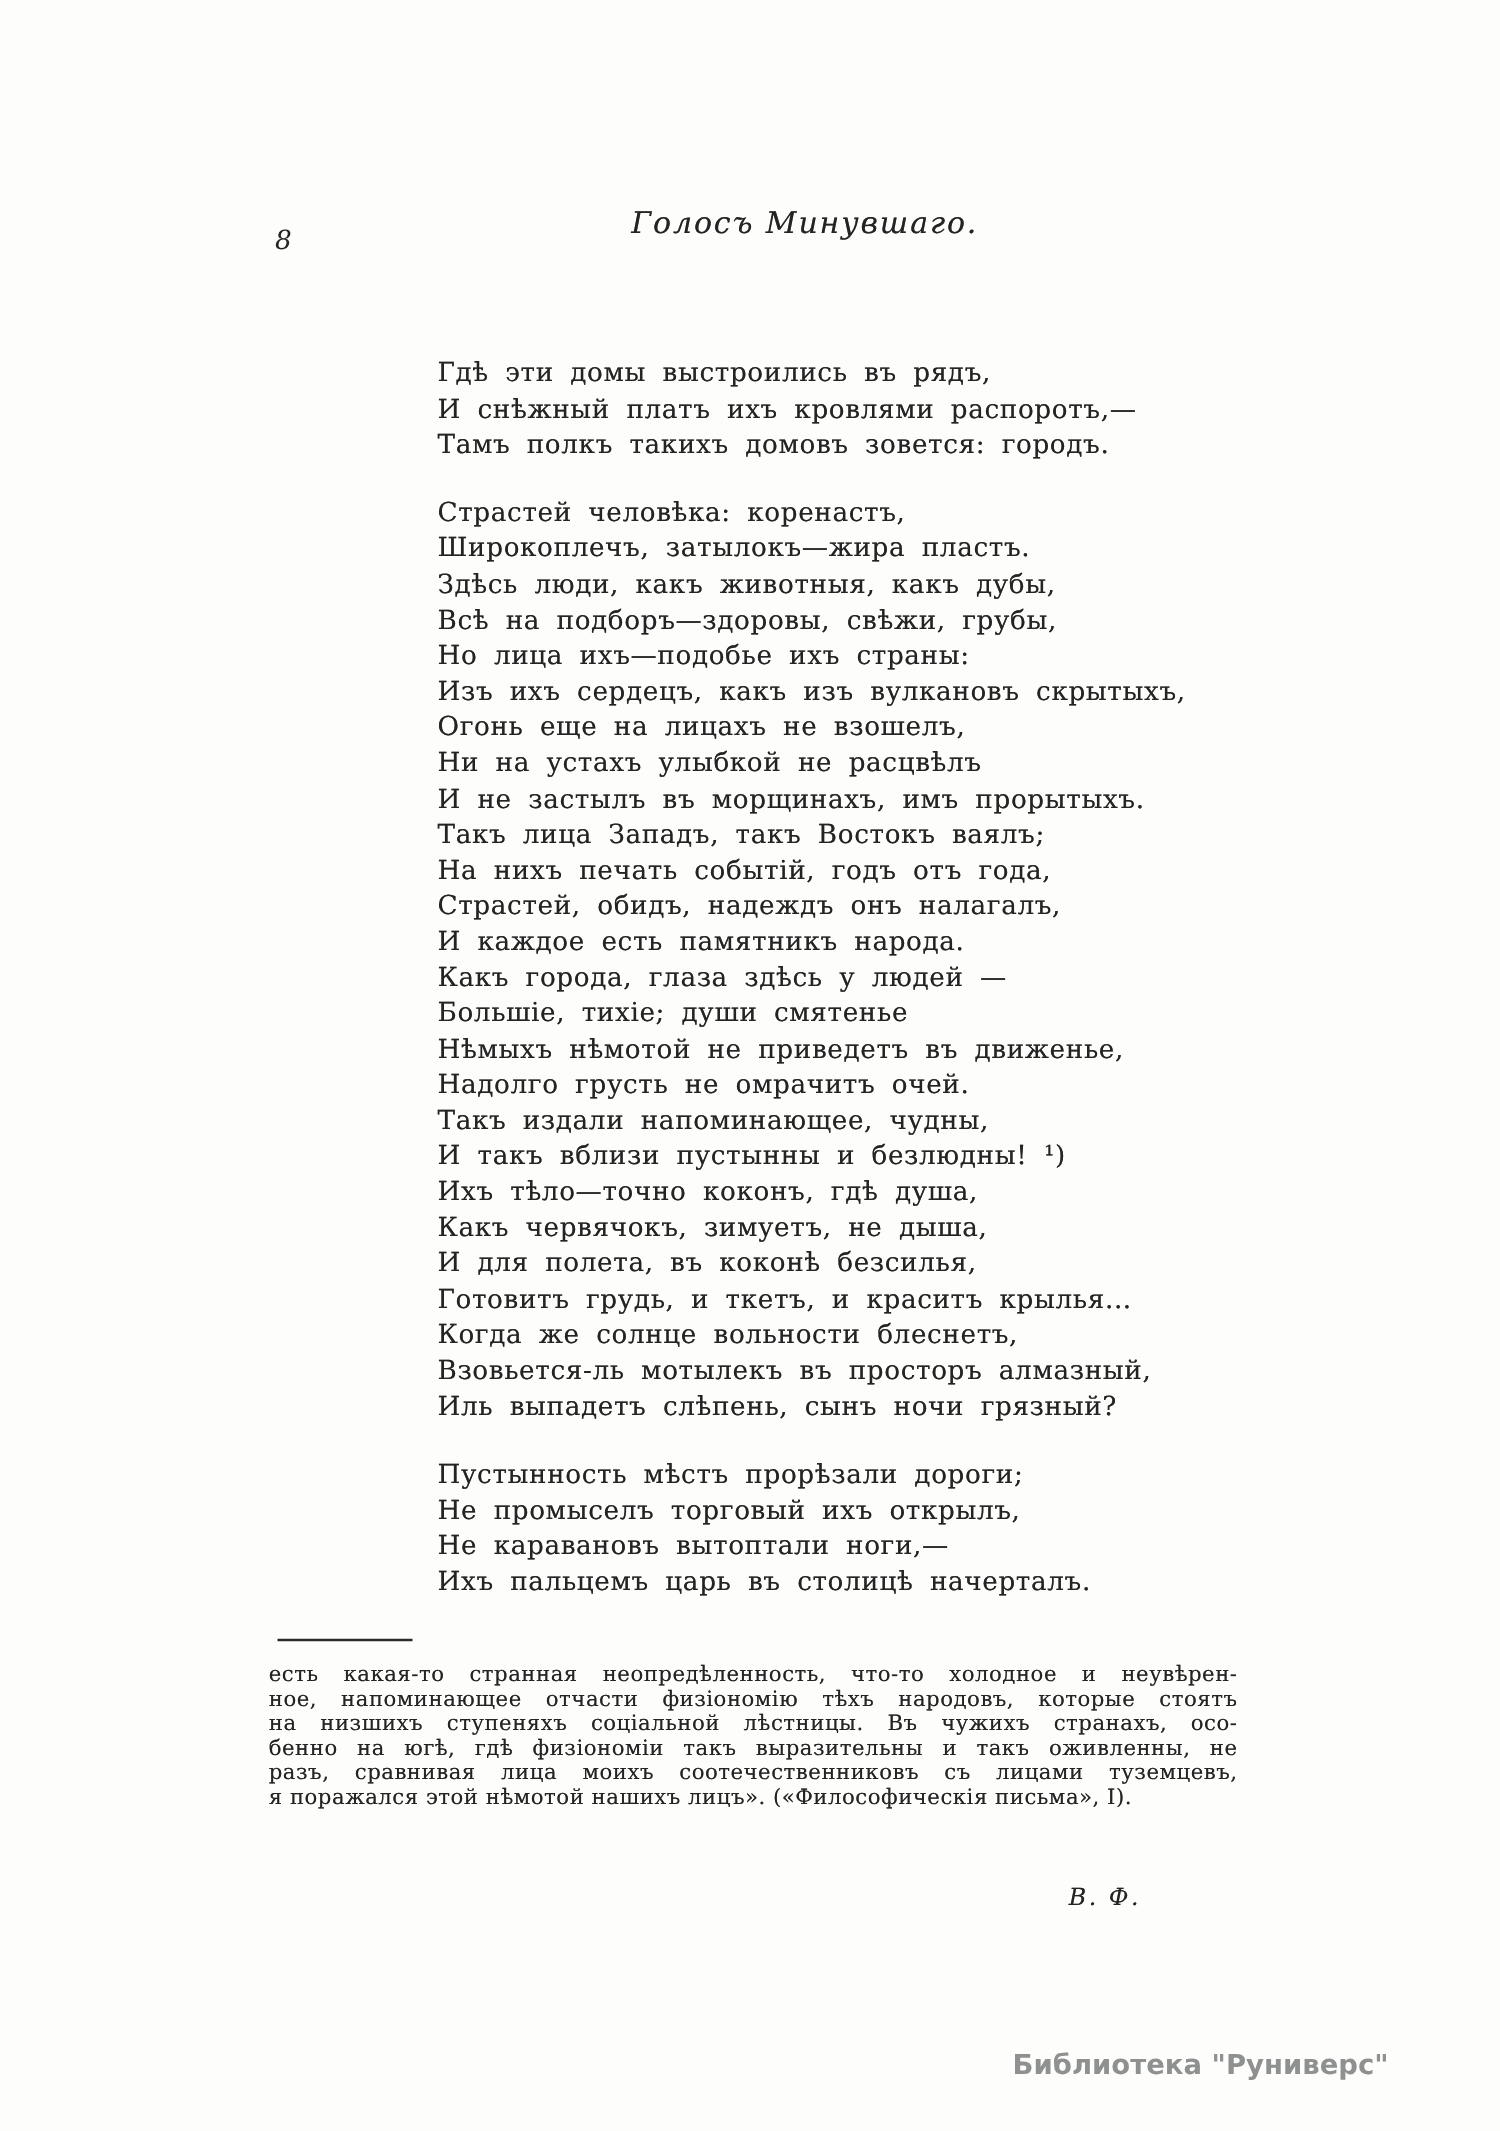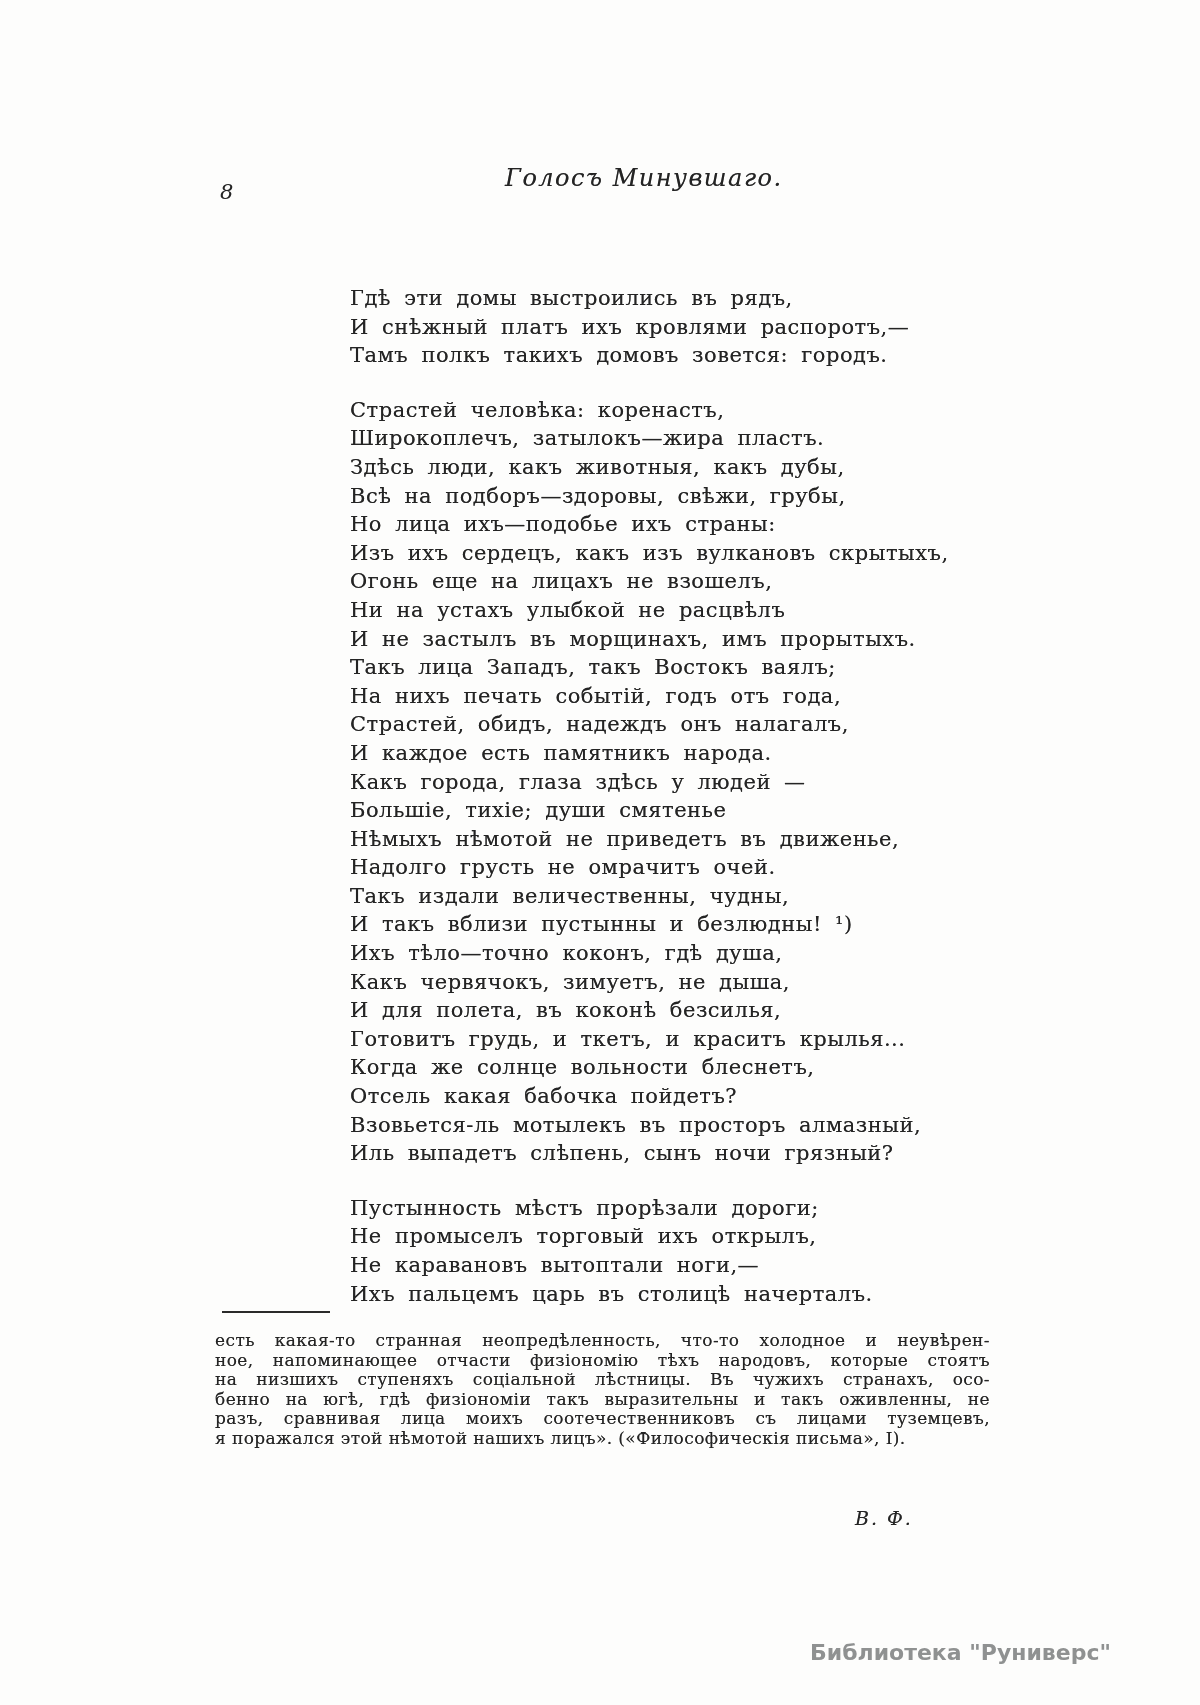--- a/index.html
+++ b/index.html
@@ -92,28 +92,27 @@
         <div class="poem-line">Ни на устахъ улыбкой не расцвѣлъ</div>
         <div class="poem-line">И не застылъ въ морщинахъ, имъ прорытыхъ.</div>
         <div class="poem-line">Такъ лица Западъ, такъ Востокъ ваялъ;</div>
         <div class="poem-line">На нихъ печать событій, годъ отъ года,</div>
         <div class="poem-line">Страстей, обидъ, надеждъ онъ налагалъ,</div>
         <div class="poem-line">И каждое есть памятникъ народа.</div>
         <div class="poem-line">Какъ города, глаза здѣсь у людей —</div>
         <div class="poem-line">Большіе, тихіе; души смятенье</div>
         <div class="poem-line">Нѣмыхъ нѣмотой не приведетъ въ движенье,</div>
         <div class="poem-line">Надолго грусть не омрачитъ очей.</div>
-        <div class="poem-line">Такъ издали величественны, чудны,</div>
+        <div class="poem-line">Такъ издали напоминающее, чудны,</div>
         <div class="poem-line">И такъ вблизи пустынны и безлюдны! ¹)</div>
         <div class="poem-line">Ихъ тѣло—точно коконъ, гдѣ душа,</div>
         <div class="poem-line">Какъ червячокъ, зимуетъ, не дыша,</div>
         <div class="poem-line">И для полета, въ коконѣ безсилья,</div>
         <div class="poem-line">Готовитъ грудь, и ткетъ, и краситъ крылья...</div>
         <div class="poem-line">Когда же солнце вольности блеснетъ,</div>
-        <div class="poem-line">Отсель какая бабочка пойдетъ?</div>
         <div class="poem-line">Взовьется-ль мотылекъ въ просторъ алмазный,</div>
         <div class="poem-line">Иль выпадетъ слѣпень, сынъ ночи грязный?</div>
       </div>
       <div class="stanza">
         <div class="poem-line">Пустынность мѣстъ прорѣзали дороги;</div>
         <div class="poem-line">Не промыселъ торговый ихъ открылъ,</div>
         <div class="poem-line">Не каравановъ вытоптали ноги,—</div>
         <div class="poem-line">Ихъ пальцемъ царь въ столицѣ начерталъ.</div>
       </div>
     </div>

